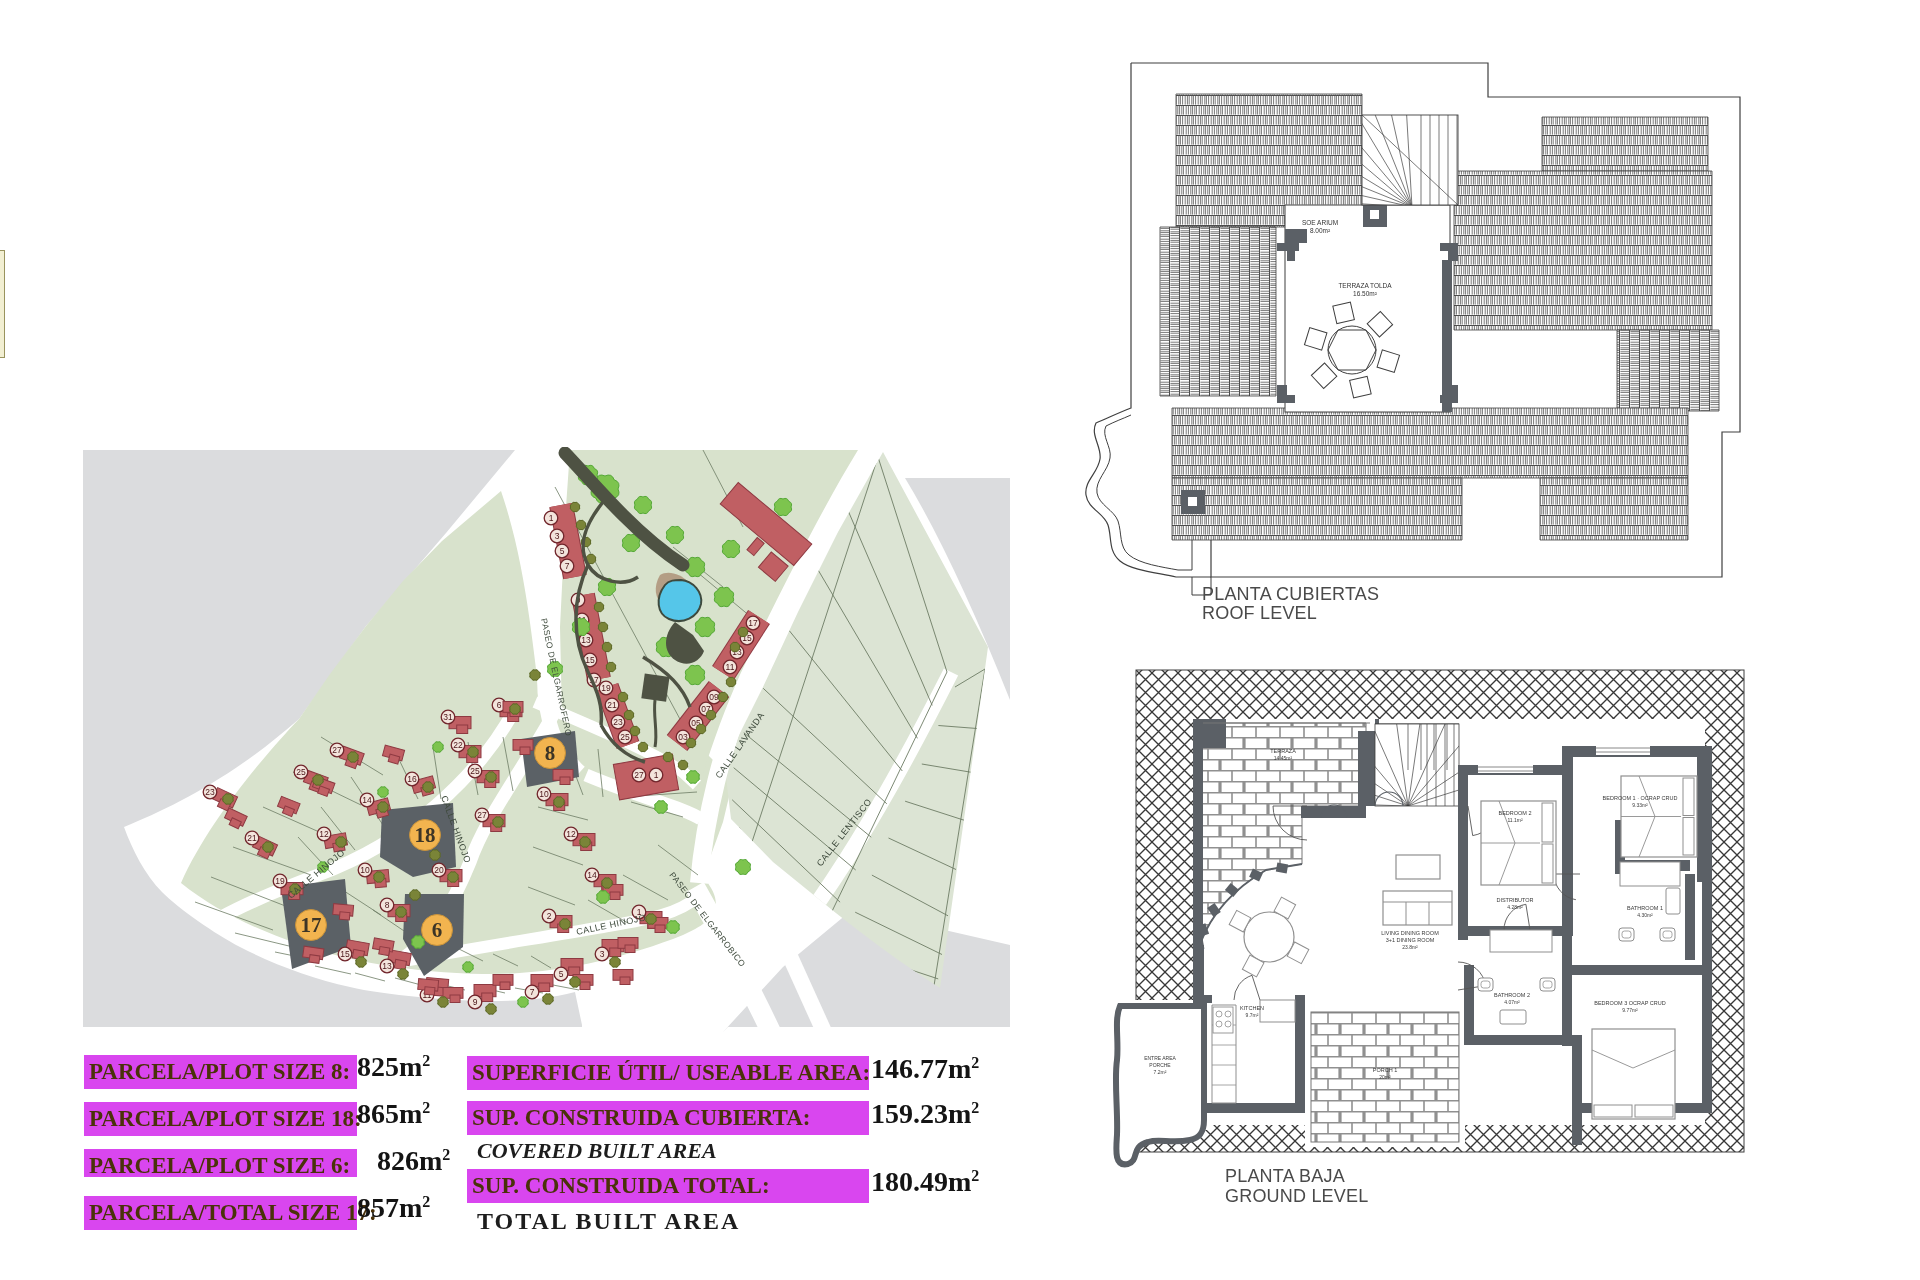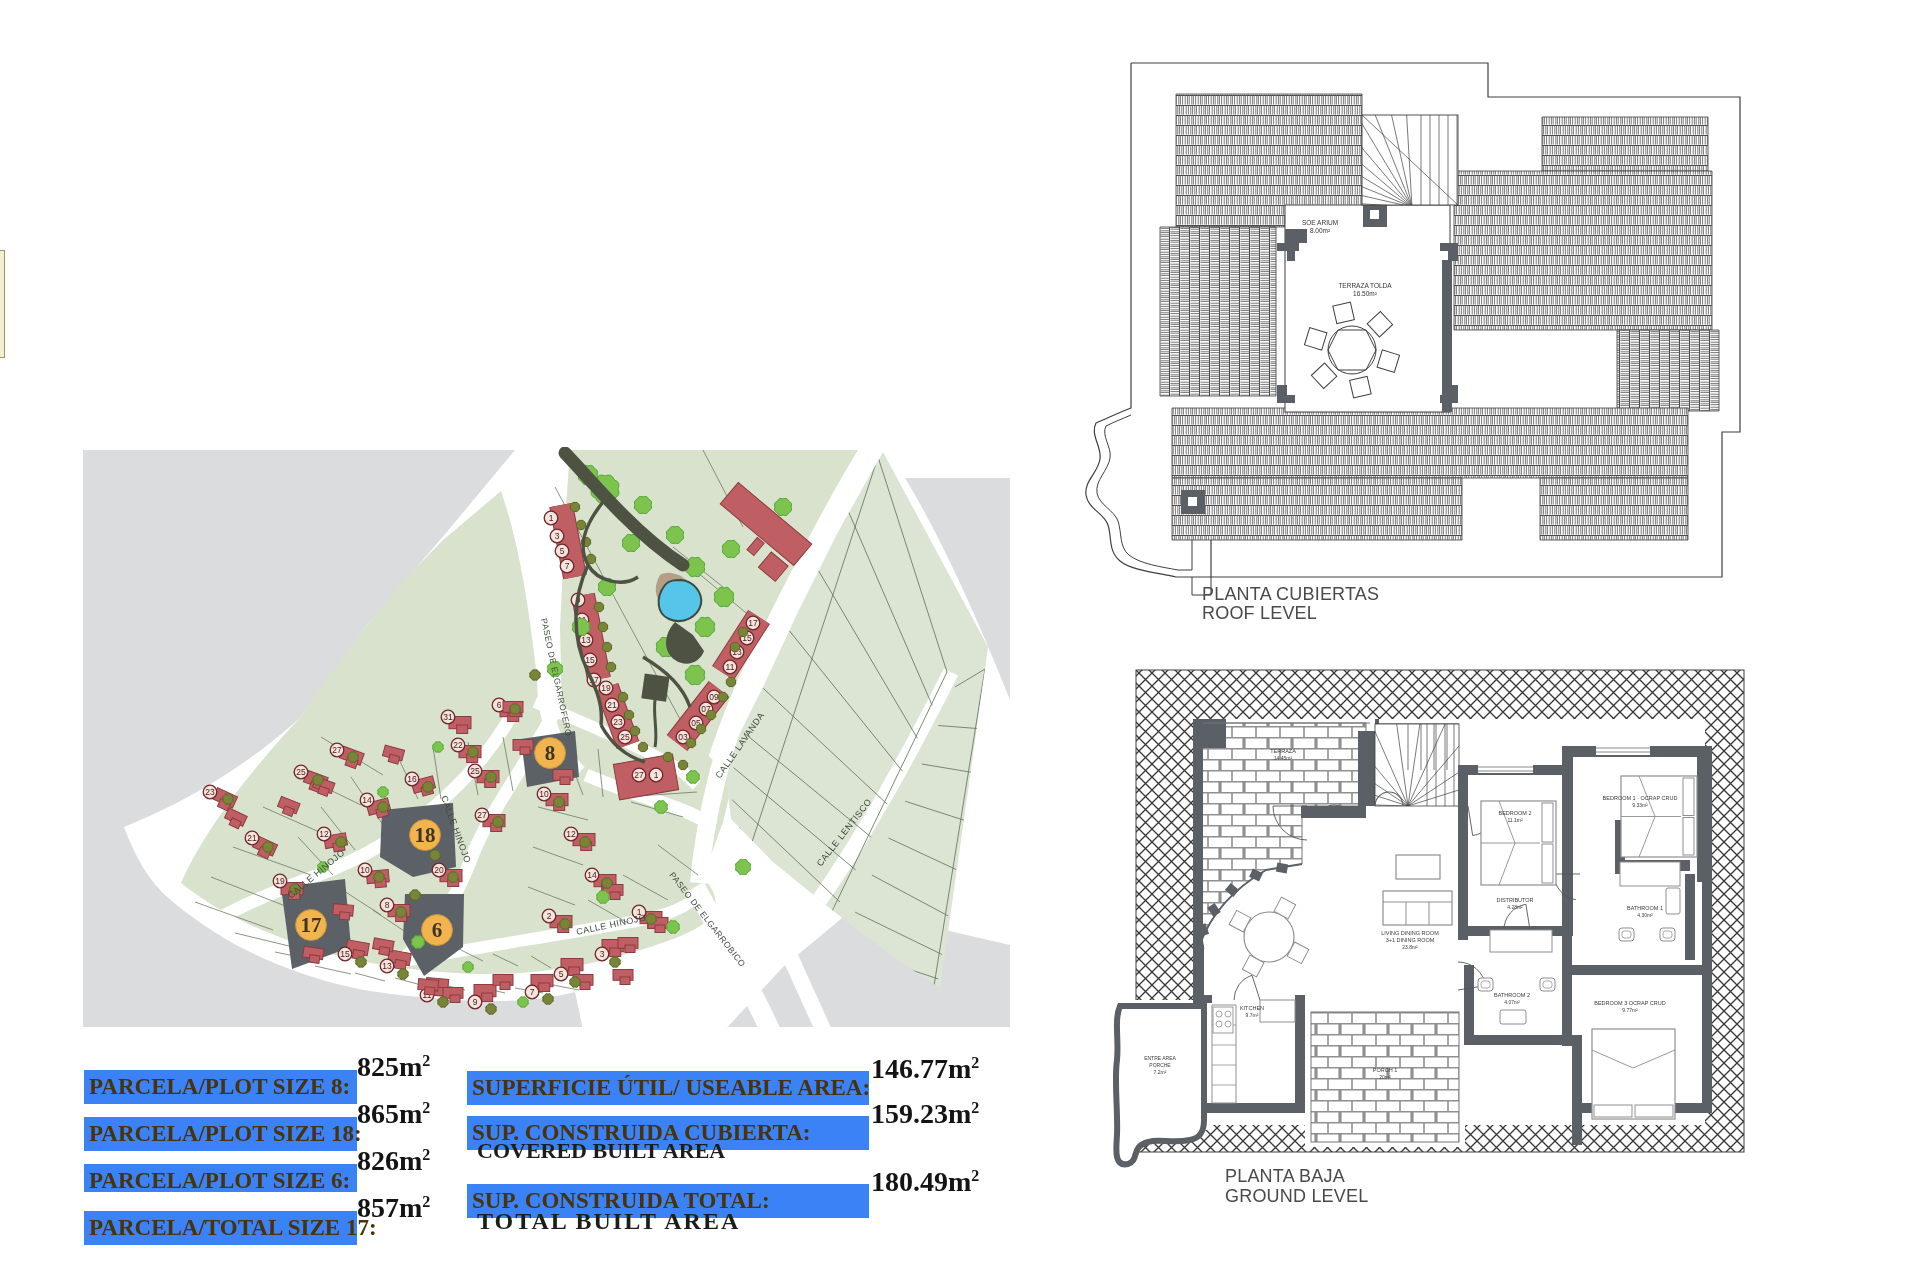--- a/index.html
+++ b/index.html
@@ -1,18 +1,18 @@
 <!DOCTYPE html>
 <html><head>
 <meta charset="utf-8">
 <style>
 html,body{margin:0;padding:0;background:#fff;}
 #page{position:relative;width:1920px;height:1280px;background:#fff;overflow:hidden;font-family:"Liberation Sans",sans-serif;}
 .abs{position:absolute;}
-.obox{position:absolute;background:#3b82f6;color:#4A3209;font-family:"Liberation Serif",serif;font-weight:bold;font-size:23px;line-height:34px;padding-left:5px;white-space:nowrap;margin-top:15px;}
+.obox{position:absolute;background:#d946ef;color:#4A3209;font-family:"Liberation Serif",serif;font-weight:bold;font-size:23px;line-height:34px;padding-left:5px;white-space:nowrap;}
 .oval{position:absolute;color:#141414;font-family:"Liberation Serif",serif;font-weight:bold;font-size:28px;white-space:nowrap;}
 .oval sup{font-size:16px;}
 .otxt{position:absolute;color:#1d1d1d;font-family:"Liberation Serif",serif;font-weight:bold;font-size:22px;white-space:nowrap;}
 .plabel{position:absolute;color:#4a4a4a;font-size:18px;letter-spacing:0.2px;white-space:nowrap;}
 </style>
 </head>
 <body>
 <div id="page">
 
   <div class="abs" style="left:0;top:250px;width:4px;height:106px;background:#F2EFD2;border-top:1px solid #99935D;border-right:1px solid #99935D;border-bottom:1px solid #99935D;"></div>
@@ -783,25 +783,25 @@
 <text x="60.0" y="414.0" font-size="5.0" fill="#3a3a3a" text-anchor="middle" font-family="Liberation Sans,sans-serif">7.2m²</text>
 </svg></div>
   <div class="plabel" style="left:1225px;top:1166px;">PLANTA BAJA</div>
   <div class="plabel" style="left:1225px;top:1186px;">GROUND LEVEL</div>
 
   <div class="obox" style="left:84px;top:1055px;width:268px;height:34px;">PARCELA/PLOT SIZE 8:</div>
   <div class="oval" style="left:357px;top:1051px;">825m<sup>2</sup></div>
   <div class="obox" style="left:84px;top:1102px;width:268px;height:34px;">PARCELA/PLOT SIZE 18:</div>
   <div class="oval" style="left:357px;top:1098px;">865m<sup>2</sup></div>
   <div class="obox" style="left:84px;top:1149px;width:268px;height:28px;">PARCELA/PLOT SIZE 6:</div>
-  <div class="oval" style="left:357px;top:1145px;">826m<sup>2</sup></div>
+  <div class="oval" style="left:357px;top:1145px;padding-left:20px;">826m<sup>2</sup></div>
   <div class="obox" style="left:84px;top:1196px;width:268px;height:34px;">PARCELA/TOTAL SIZE 17:</div>
   <div class="oval" style="left:357px;top:1192px;">857m<sup>2</sup></div>
 
   <div class="obox" style="left:467px;top:1056px;width:397px;height:34px;">SUPERFICIE ÚTIL/ USEABLE AREA:</div>
   <div class="oval" style="left:871px;top:1053px;">146.77m<sup>2</sup></div>
   <div class="obox" style="left:467px;top:1101px;width:397px;height:34px;">SUP. CONSTRUIDA CUBIERTA:</div>
   <div class="oval" style="left:871px;top:1098px;font-family:Liberation Serif, serif;">159.23m<sup>2</sup></div>
-  <div class="otxt" style="left:477px;top:1138px;">COVERED BUILT AREA</div>
+  <div class="otxt" style="left:477px;top:1138px;font-style:italic;">COVERED BUILT AREA</div>
   <div class="obox" style="left:467px;top:1169px;width:397px;height:34px;">SUP. CONSTRUIDA TOTAL:</div>
   <div class="oval" style="left:871px;top:1166px;">180.49m<sup>2</sup></div>
   <div class="otxt" style="left:477px;top:1208px;letter-spacing:2px;font-size:24px;">TOTAL BUILT AREA</div>
 </div>
 
 </body></html>

